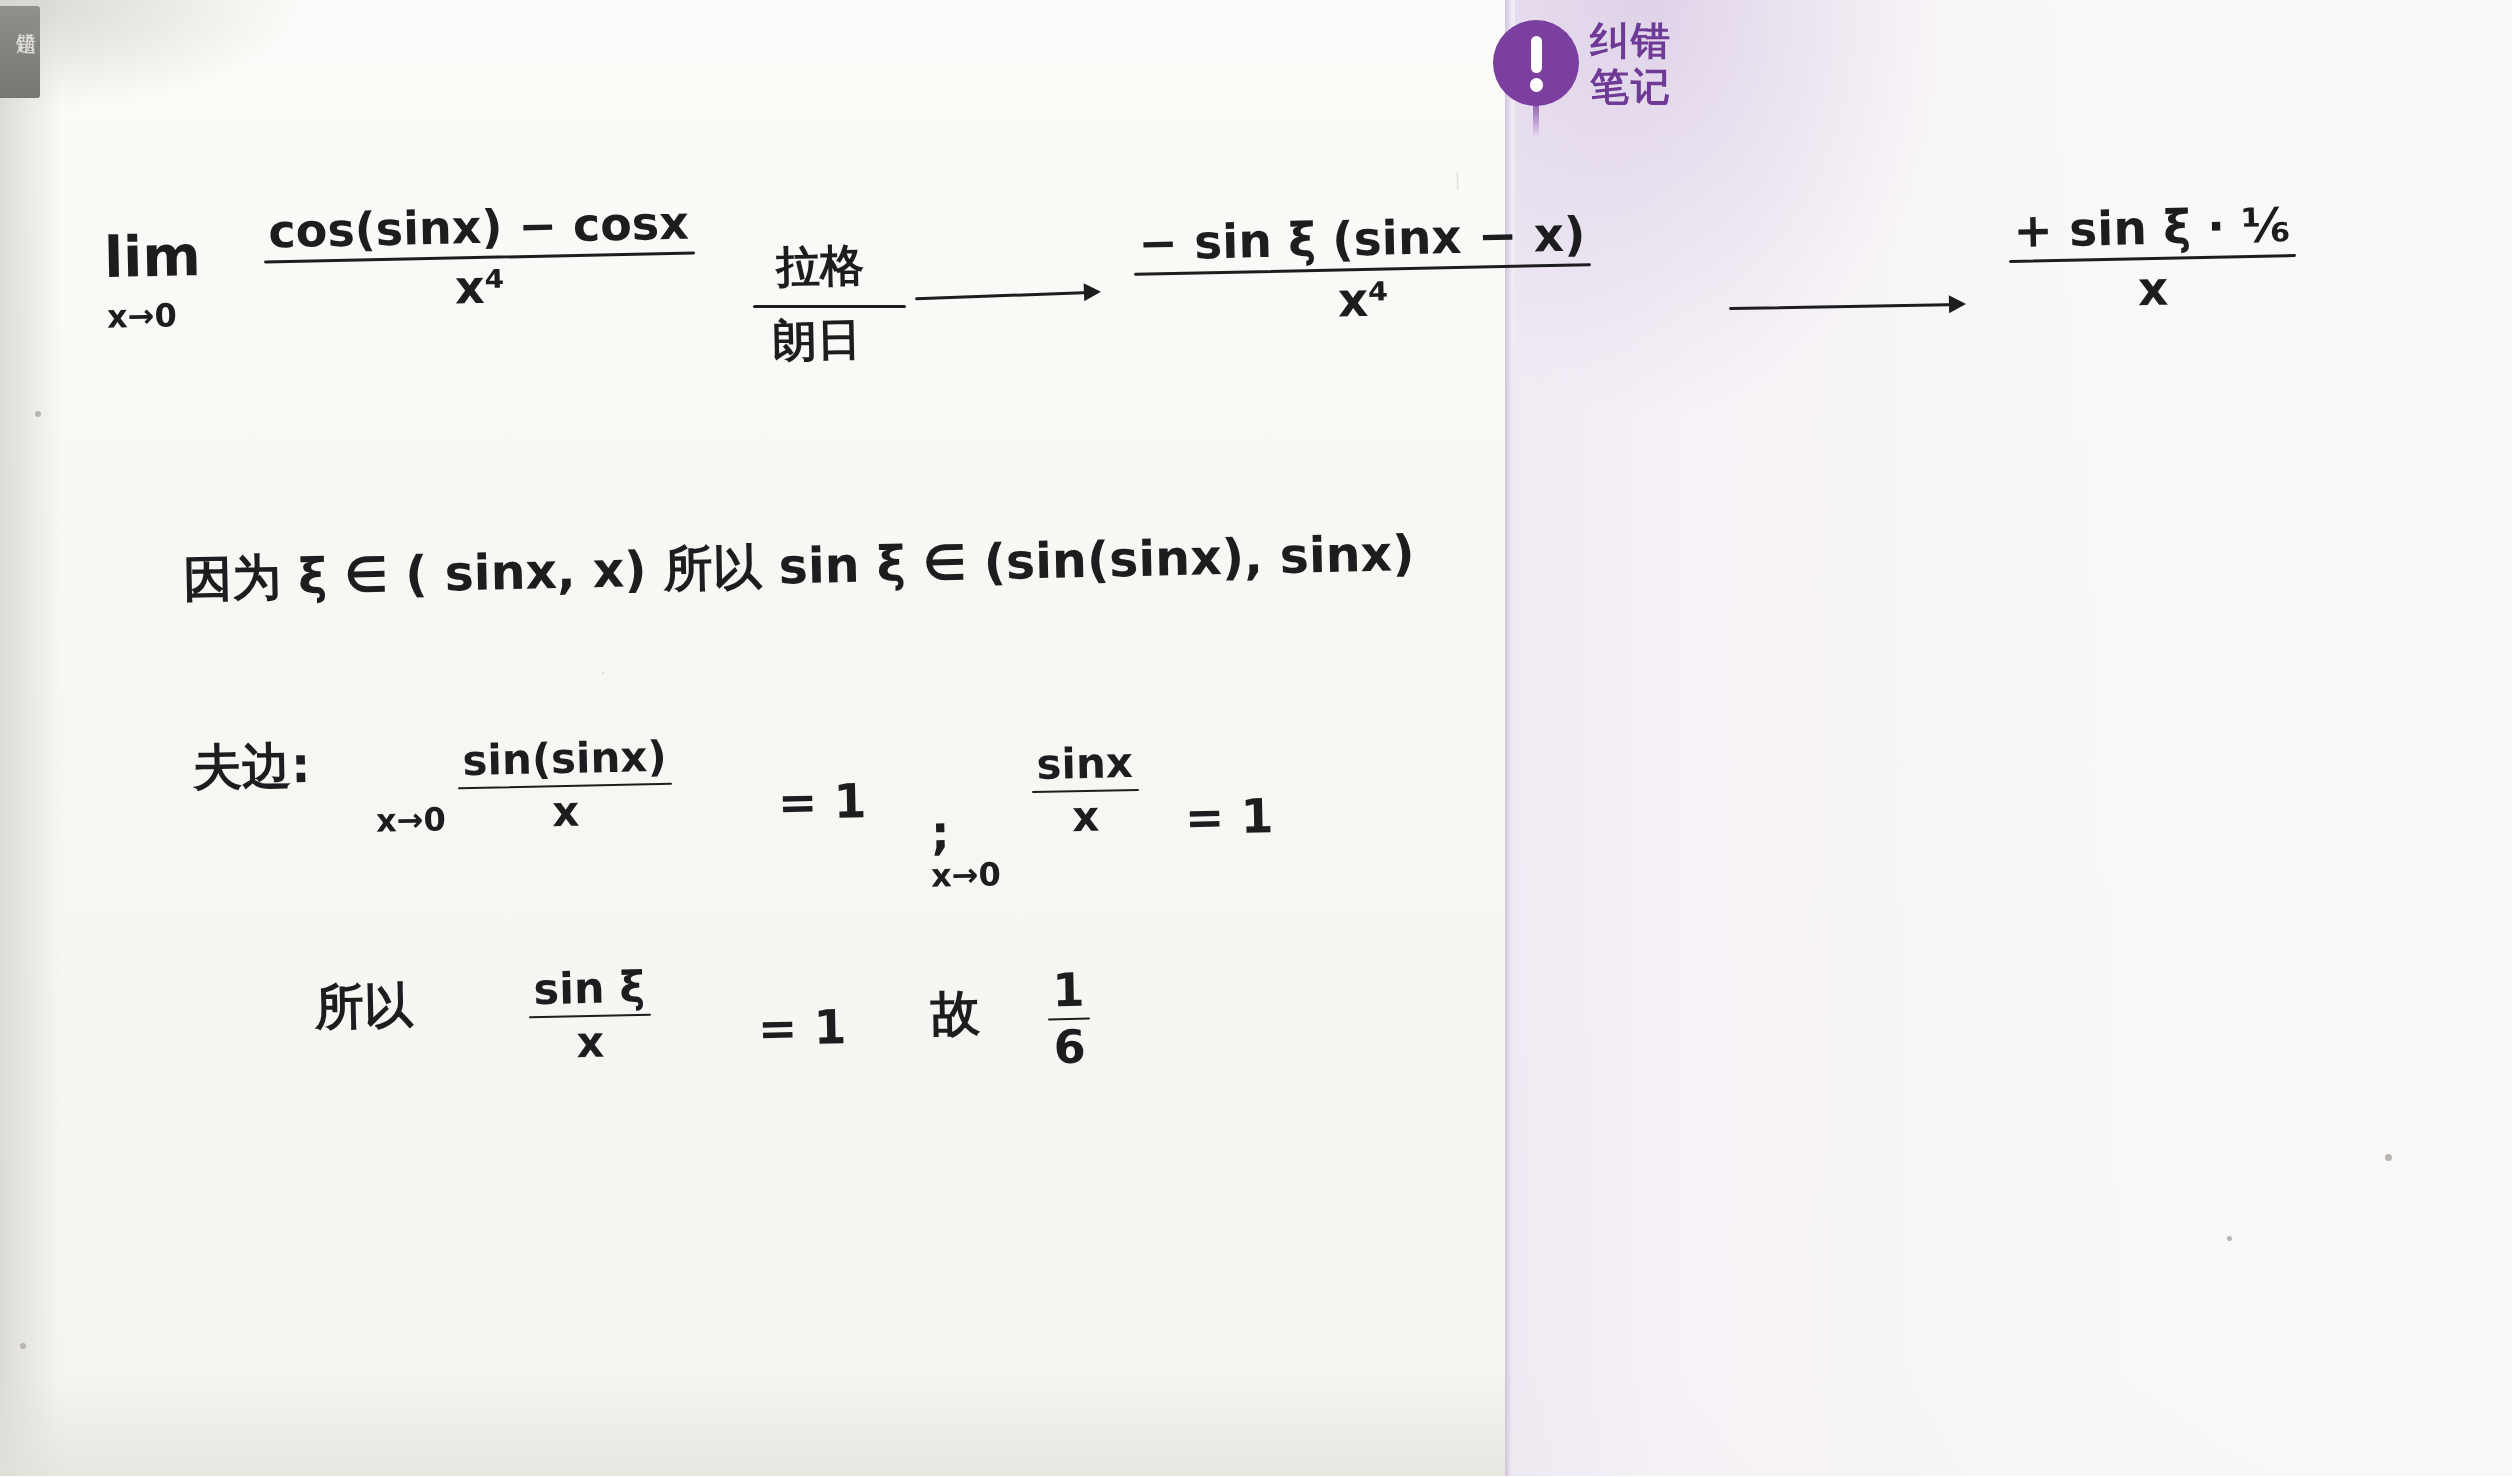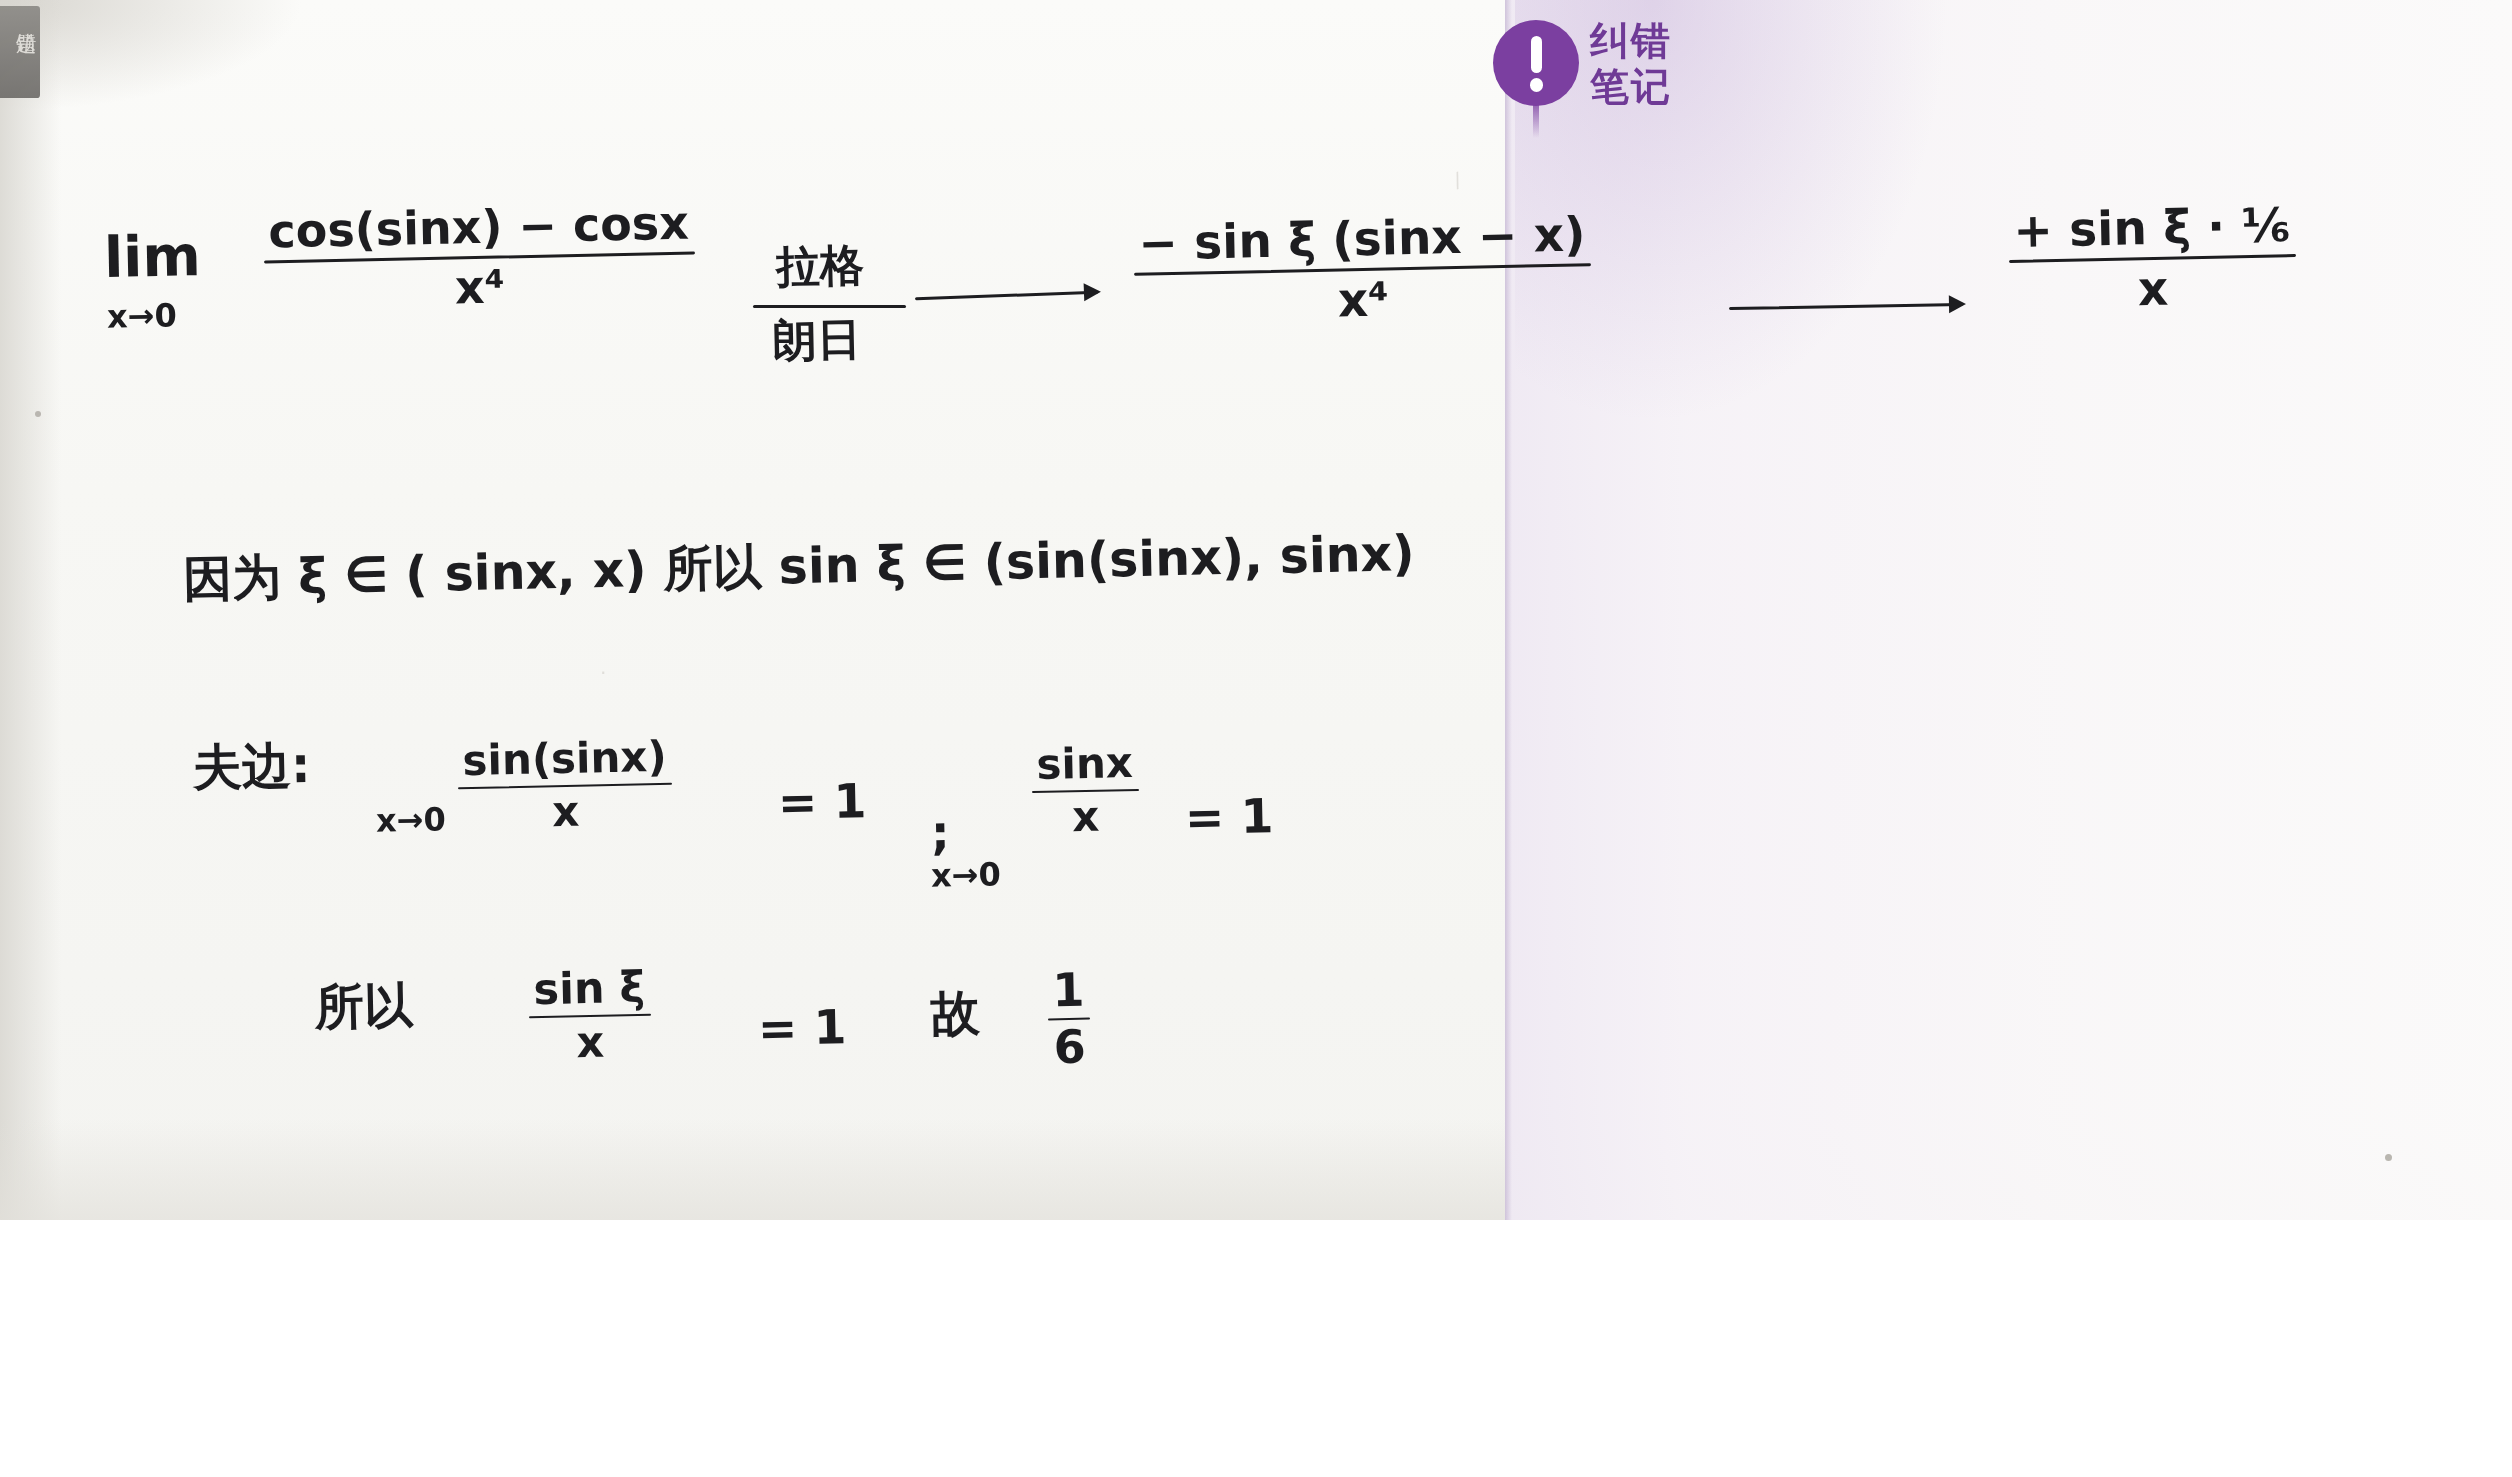--- a/index.html
+++ b/index.html
@@ -6,21 +6,21 @@
     margin: 0;
     padding: 0;
     background: #ffffff;
   }
   body {
     font-family: "Liberation Sans", sans-serif;
   }
   #page {
     position: relative;
     width: 2512px;
-    height: 1220px;
+    height: 1476px;
     background: #fdfdfb;
     overflow: hidden;
   }
   
   .paper-base {
     position: absolute;
     inset: 0;
     background:
       linear-gradient(180deg, #fbfbf9 0%, #f7f7f4 40%, #f4f4f1 100%);
   }

